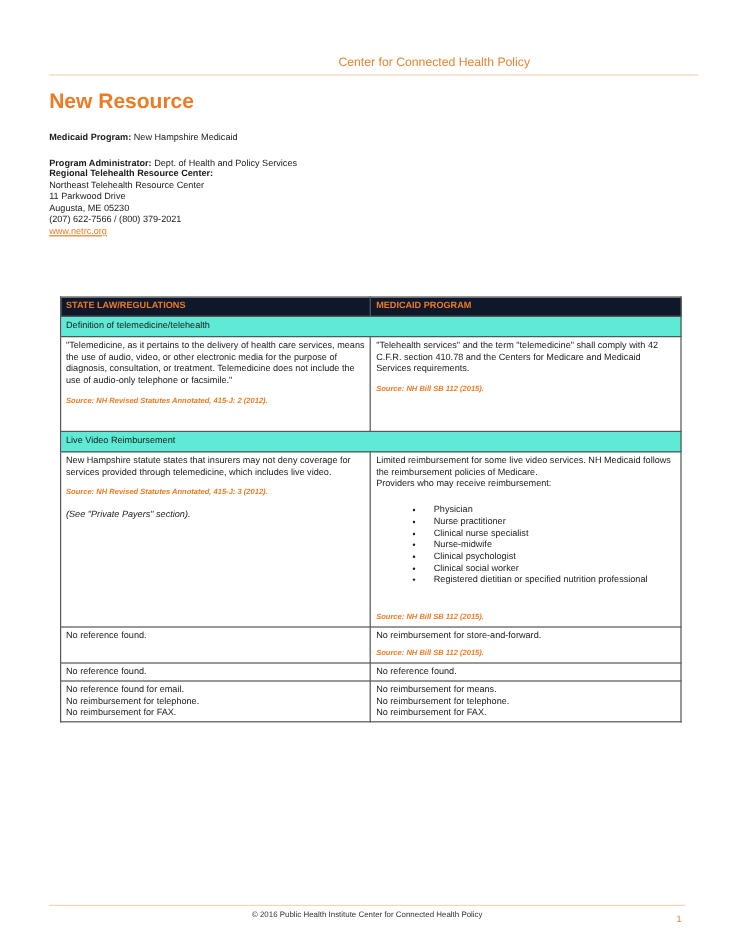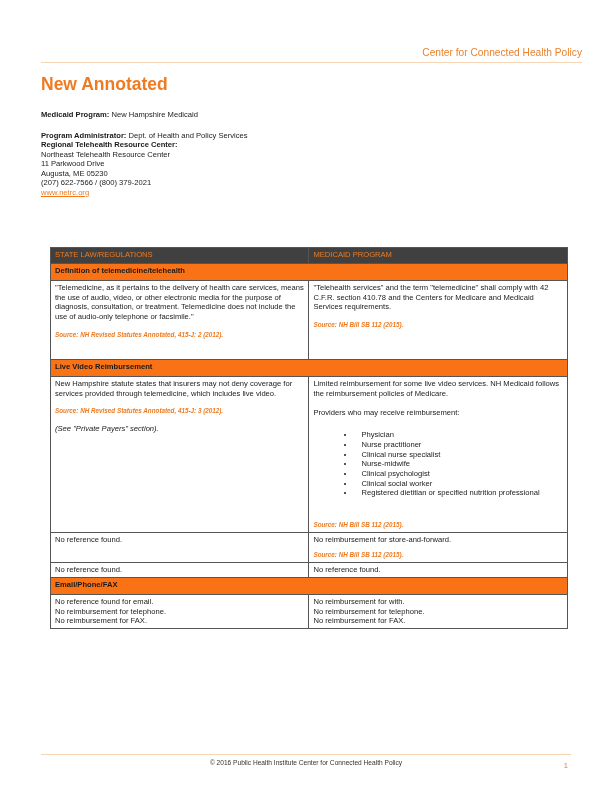--- a/index.html
+++ b/index.html
@@ -1,46 +1,46 @@
 <!DOCTYPE html>
 <html><head>
 <meta charset="utf-8">
 <style>
   html, body { margin: 0; padding: 0; background: #ffffff; }
   body { width: 612px; height: 792px; position: relative; overflow: hidden;
          font-family: "Liberation Sans", sans-serif; color: #1a1a1a; }
-  .hdr-org { position: absolute; right: 131px; top: 47px; width: 300px; text-align: right;
+  .hdr-org { position: absolute; right: 131px; top: 47px; width: 300px; 
              font-size: 10.2px; color: #e8832f; white-space: nowrap; left: auto; }
   .hdr-org { right: 30px; }
   .hdr-line { position: absolute; left: 41px; top: 62px; width: 441px; height: 1px; background: #f7d4b3; }
   .hdr-line { width: 441px; left: 41px; right: auto; }
   .title { position: absolute; left: 41px; top: 74px; font-size: 17.5px; font-weight: bold; color: #ee7b22; }
   .meta { position: absolute; left: 41px; font-size: 7.6px; line-height: 9.6px; color: #1a1a1a; }
   .meta b { font-weight: bold; }
   .link { color: #ee7b22; text-decoration: underline; }
   table.grid { position: absolute; left: 50px; top: 247px; width: 518px; border-collapse: collapse;
                font-size: 7.6px; line-height: 9.7px; }
   table.grid td { border: 1px solid #555; vertical-align: top; padding: 2px 4px; }
-  td.colhead { background: #404040; color: #ee7b22; font-weight: normal; height: 11px; padding-top: 3px; }
-  td.section { background: #f97316; font-weight: bold; height: 12px; padding-top: 4px; }
+  td.colhead { background: #0f172a; color: #ee7b22; font-weight: bold; height: 11px; padding-top: 3px; }
+  td.section { background: #5eead4; font-weight: normal; height: 12px; padding-top: 4px; }
   .src { color: #ee7b22; font-style: italic; font-weight: bold; font-size: 6.3px; margin-top: 8px; }
   .note { font-style: italic; margin-top: 8px; }
   ul.prov { margin: 12px; padding-left: 30px; list-style: disc; }
   ul.prov li { padding-left: 6px; }
   .ftr-line { position: absolute; left: 41px; top: 754px; width: 530px; height: 1px; background: #f7d4b3; }
   .ftr-text { position: absolute; left: 0; width: 612px; top: 759px; text-align: center; font-size: 6.6px; color: #333; }
   .ftr-page { position: absolute; right: 44px; top: 761px; font-size: 7.5px; color: #ee7b22; }
 </style>
 </head>
 <body>
 
 <div class="hdr-org">Center for Connected Health Policy</div>
 <div class="hdr-line" style="width:541px"></div>
 
-<div class="title">New Annotated</div>
+<div class="title">New Resource</div>
 
 <div class="meta" style="top:110px">
   <b>Medicaid Program:</b><span> New Hampshire Medicaid</span>
 </div>
 <div class="meta" style="top:131px">
   <b>Program Administrator:</b><span> Dept. of Health and Policy Services</span>
 </div>
 <div class="meta" style="top:140px">
   <div><b>Regional Telehealth Resource Center:</b></div>
   <div>Northeast Telehealth Resource Center</div>
@@ -79,21 +79,21 @@
     <td class="section" colspan="2">Live Video Reimbursement</td>
   </tr>
   <tr>
     <td>
       <div>New Hampshire statute states that insurers may not deny coverage for services provided through telemedicine, which includes live video.</div>
       <div class="src">Source: NH Revised Statutes Annotated, 415-J: 3 (2012).</div>
       <div class="note">(See "Private Payers" section).</div>
     </td>
     <td>
       <div>Limited reimbursement for some live video services.  NH Medicaid follows the reimbursement policies of Medicare.</div>
-      <div style="margin-top:10px">Providers who may receive reimbursement:</div>
+      <div style="">Providers who may receive reimbursement:</div>
       <ul class="prov">
         <li>Physician</li>
         <li>Nurse practitioner</li>
         <li>Clinical nurse specialist</li>
         <li>Nurse-midwife</li>
         <li>Clinical psychologist</li>
         <li>Clinical social worker</li>
         <li>Registered dietitian or specified nutrition professional</li>
       </ul>
       <div class="src" style="margin-top:22px">Source: NH Bill SB 112 (2015).</div>
@@ -109,30 +109,27 @@
       <div class="src" style="margin-top:6px">Source: NH Bill SB 112 (2015).</div>
     </td>
   </tr>
 
   <tr>
     <td>No reference found.</td>
     <td>No reference found.</td>
   </tr>
 
   <tr>
-    <td class="section" colspan="2">Email/Phone/FAX</td>
-  </tr>
-  <tr>
     <td>
       <div>No reference found for email.</div>
       <div>No reimbursement for telephone.</div>
       <div>No reimbursement for FAX.</div>
     </td>
     <td>
-      <div>No reimbursement for with.</div>
+      <div>No reimbursement for means.</div>
       <div>No reimbursement for telephone.</div>
       <div>No reimbursement for FAX.</div>
     </td>
   </tr>
 </tbody>
   </table>
 
 <div class="ftr-line"></div>
 <div class="ftr-text">© 2016 Public Health Institute Center for Connected Health Policy</div>
 <div class="ftr-page">1</div>

